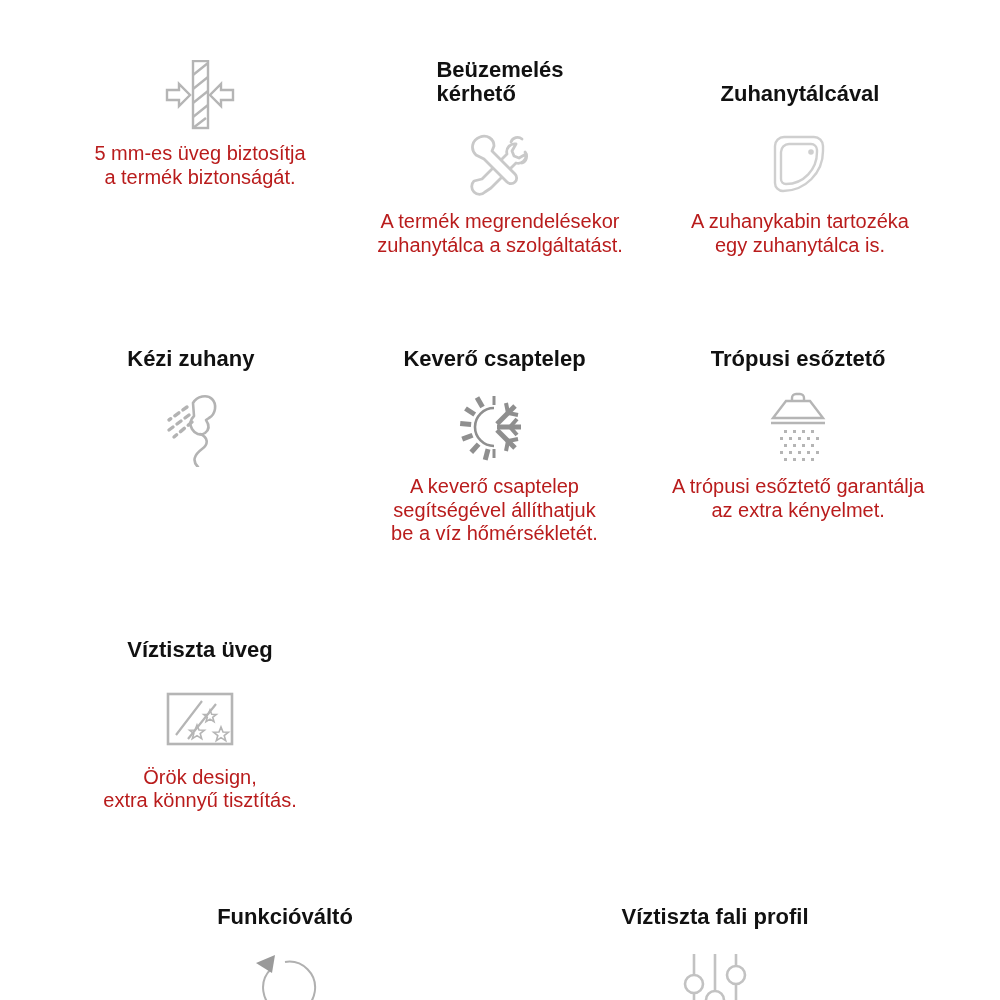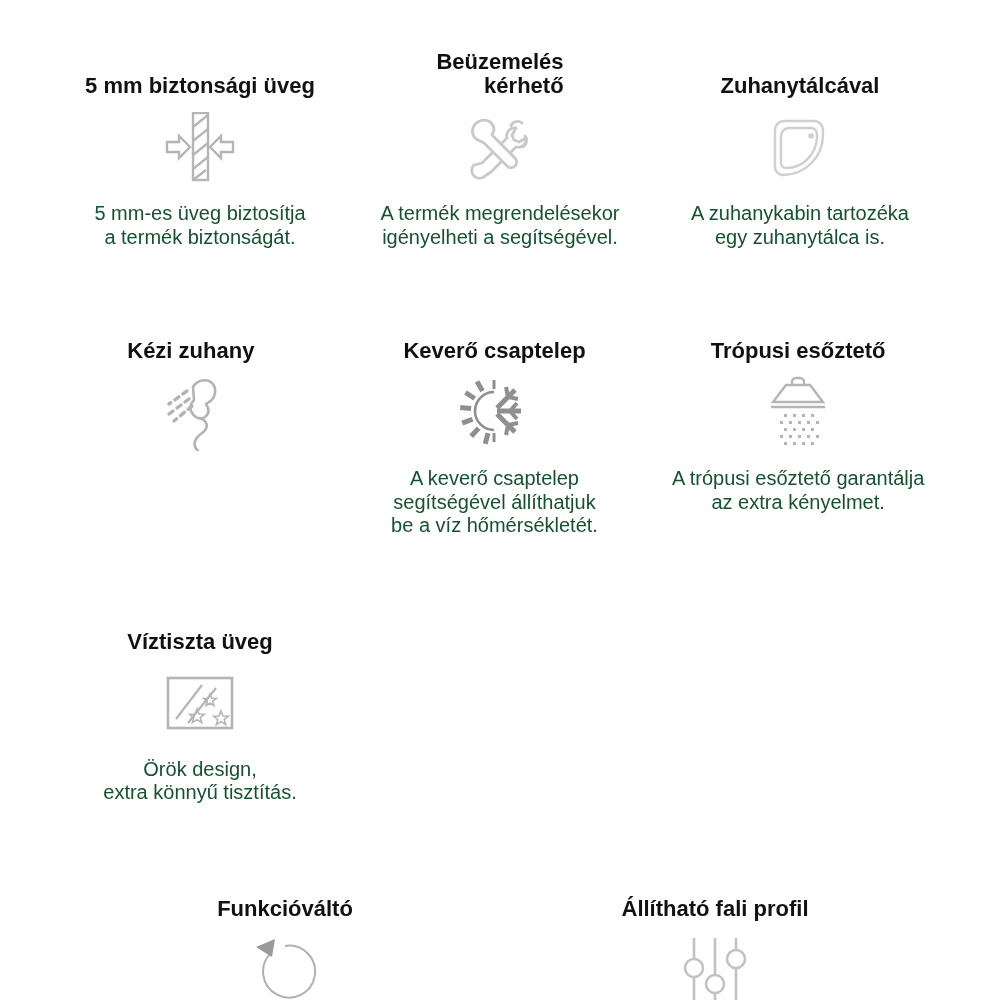--- a/index.html
+++ b/index.html
@@ -7,34 +7,33 @@
         font-family:"Liberation Sans","DejaVu Sans",sans-serif;}
   .row3{display:grid;grid-template-columns:repeat(3,1fr);padding:0 55px;column-gap:10px;}
   .row2{display:grid;grid-template-columns:repeat(2,1fr);width:850px;margin:0 auto;column-gap:10px;}
   .row-1{padding-top:46px;}
   .row-2{margin-top:54px;padding-left:44px;}
   .row-3{margin-top:56px;}
   .row-4{margin-top:56px;}
   .cell{display:flex;flex-direction:column;align-items:center;}
   .title{min-height:52px;display:flex;align-items:flex-end;justify-content:center;
          font-weight:bold;font-size:22px;line-height:24px;color:#111111;
-         text-align:right;white-space:pre-line;margin:0;}
+         text-align:left;white-space:pre-line;margin:8px;}
   .iconbox{height:76px;margin:11px 0 9px;display:flex;align-items:center;justify-content:center;}
-  .desc{font-size:20px;line-height:23.5px;color:#14532d;text-align:center;
-        white-space:pre-line;margin:8px;}
+  .desc{font-size:20px;line-height:23.5px;color:#b91c1c;text-align:center;
+        white-space:pre-line;margin:0;}
 </style>
 </head>
 <body>
 
 <div id="page">
 
   <div class="row3 row-1">
 
     <div class="cell">
-      <h3 class="title">5 mm biztonsági üveg</h3>
       <div class="iconbox">
         <svg width="72" height="70" viewBox="0 0 72 70">
           <g fill="none" stroke="#b5b5b5" stroke-width="2.4">
             <rect x="29" y="1" width="15" height="67"></rect>
             <path d="M29 15 L44 3 M29 29 L44 17 M29 43 L44 31 M29 57 L44 45 M29 68 L42 58"></path>
             <path d="M3 30 h12 v-6 l11 11 -11 11 v-6 H3 z"></path>
             <path d="M69 30 h-12 v-6 l-11 11 11 11 v-6 h12 z"></path>
           </g>
         </svg>
       </div>
@@ -48,21 +47,21 @@
       <div class="iconbox">
         <svg width="74" height="66" viewBox="0 0 74 66">
           <g fill="#ffffff" stroke="#c9c9c9" stroke-width="2.8" stroke-linecap="round" stroke-linejoin="round">
             <path d="M22 62 a7 7 0 1 1 -11 -11 l8 -2 25 -25 a8 8 0 0 1 9 -10 l-4 7 2 5 5 2 7 -4 a8 8 0 0 1 -10 9 L28 58 z"></path>
             <path d="M13 25 c-6 -6 -4 -15 4 -18 7 -3 14 2 14 9 l-2 5 23 23 a5.5 5.5 0 1 1 -8 8 L21 29 z"></path>
             <path d="M48 12 a7 7 0 0 1 11 -3 M62 22 a7 7 0 0 1 -3 11" fill="none"></path>
           </g>
         </svg>
       </div>
       <p class="desc">A termék megrendelésekor
-igényelheti a segítségével.</p>
+zuhanytálca a szolgáltatást.</p>
     </div>
 
     <div class="cell">
       <h3 class="title">Zuhanytálcával</h3>
       <div class="iconbox">
         <svg width="66" height="64" viewBox="0 0 66 64">
           <g fill="none" stroke="#cfcfcf" stroke-width="2.4">
             <path d="M17 6 H47 A9 9 0 0 1 56 15 V20 C56 42 38 60 16 60 A8 8 0 0 1 8 52 V15 A9 9 0 0 1 17 6 Z"></path>
             <path d="M22 13 H44 A6 6 0 0 1 50 19 V21 C50 38 37 53 19 53 A5 5 0 0 1 14 48 V21 A8 8 0 0 1 22 13 Z"></path>
             <circle cx="44" cy="21" r="2.8" fill="#cfcfcf" stroke="none"></circle>
@@ -202,21 +201,21 @@
           <path d="M24 21 A26 26 0 1 0 38 14" fill="none" stroke="#b0b0b0" stroke-width="2"></path>
           <polygon points="9,15 28,7 25,25" fill="#9a9a9a"></polygon>
         </svg>
       </div>
       <p class="desc">A funkcióváltó segítségével választhatunk
 a trópusi esőztető illetve a kézi zuhany
 használata között.</p>
     </div>
 
     <div class="cell">
-      <h3 class="title">Állítható fali profil</h3>
+      <h3 class="title">Víztiszta fali profil</h3>
       <div class="iconbox">
         <svg width="74" height="72" viewBox="0 0 74 72">
           <g stroke="#c2c2c2" stroke-width="2.6" fill="none">
             <path d="M16 4 V68 M37 4 V68 M58 4 V68"></path>
           </g>
           <g stroke="#c2c2c2" stroke-width="2.6" fill="#ffffff">
             <circle cx="16" cy="34" r="9"></circle>
             <circle cx="37" cy="50" r="9"></circle>
             <circle cx="58" cy="25" r="9"></circle>
           </g>

